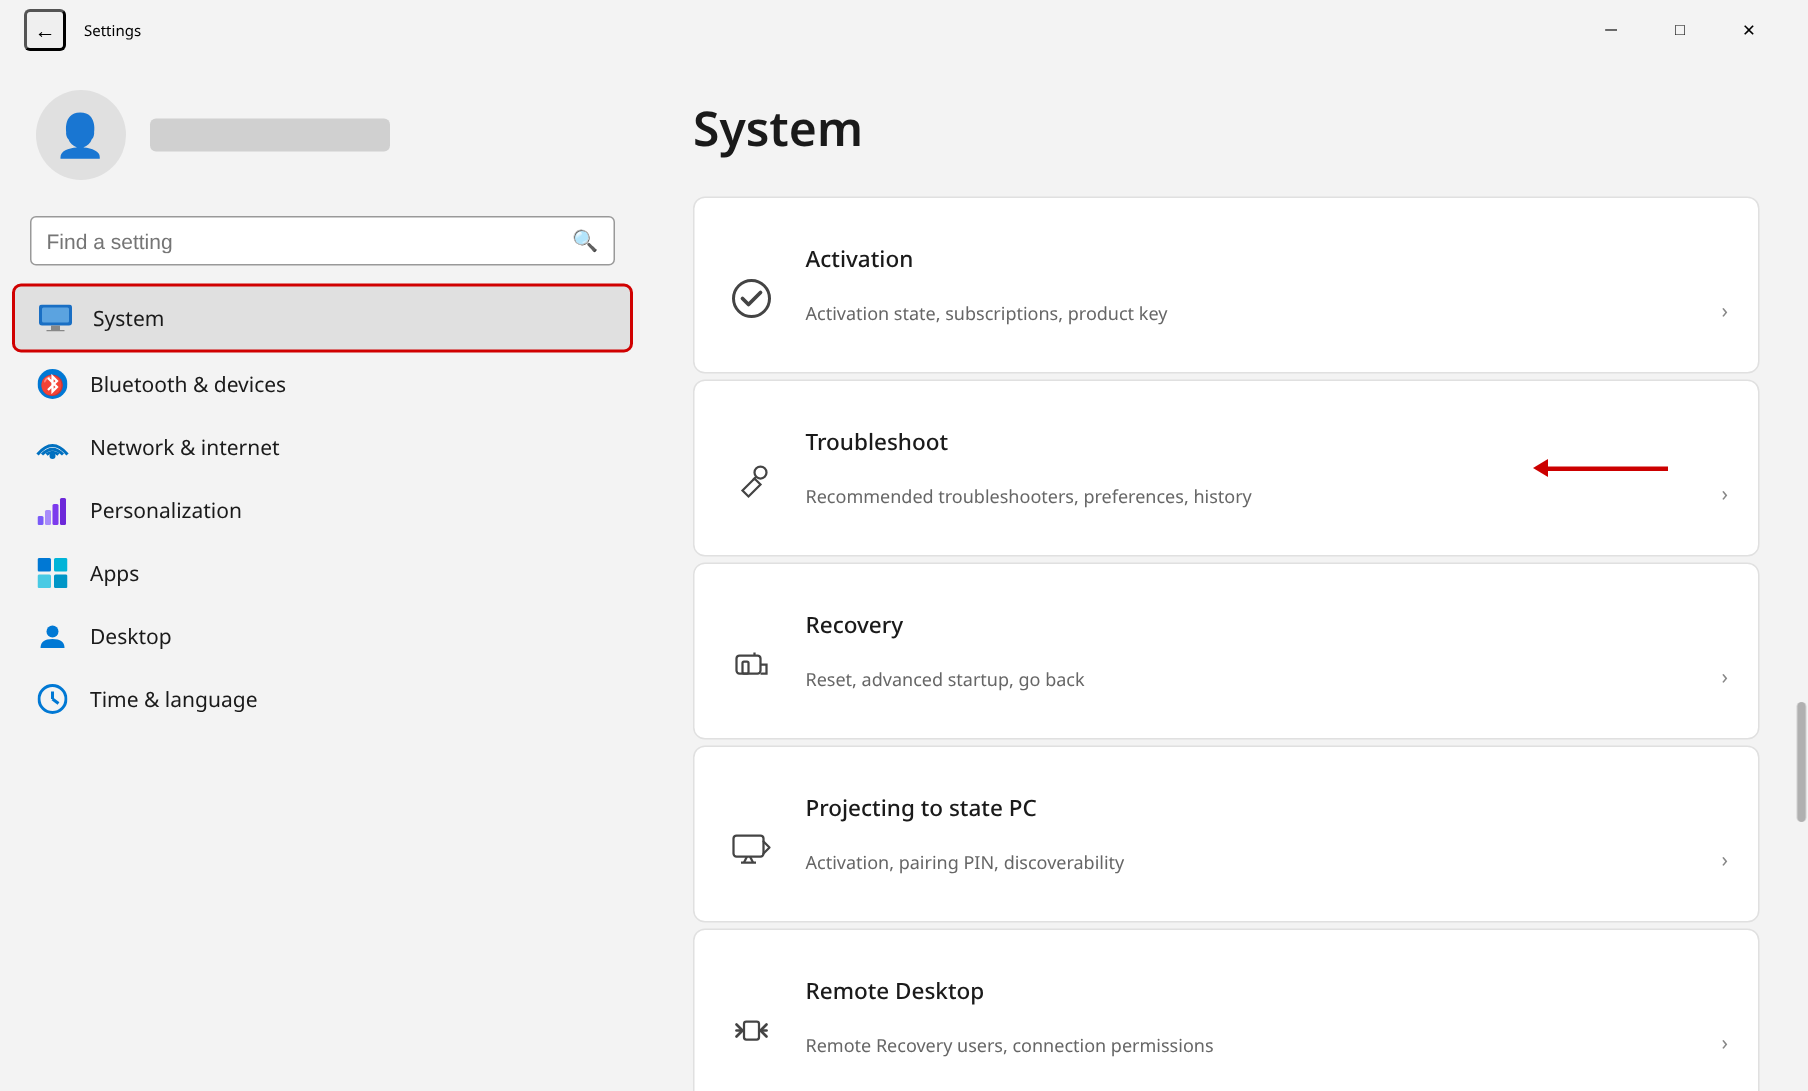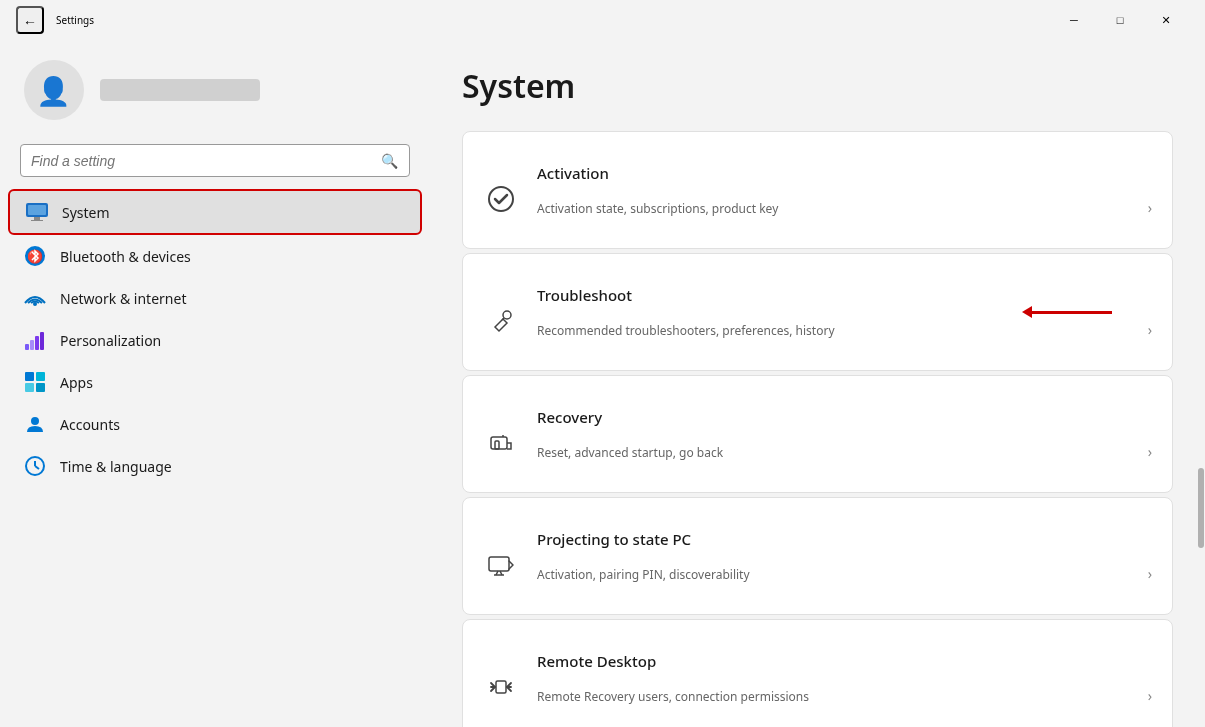--- a/index.html
+++ b/index.html
@@ -108,21 +108,20 @@
       padding: 6px 10px;
       gap: 8px;
     }
     .search-input {
       border: none;
       outline: none;
       font-size: 14px;
       flex: 1;
       background: transparent;
       color: #666;
-      font-style: italic;
     }
     .search-icon {
       font-size: 14px;
       color: #555;
     }
 
     .nav-list {
       list-style: none;
       padding: 0 8px;
     }
@@ -358,21 +357,21 @@
         <span>Apps</span>
       </li>
 
       <li class="nav-item">
         <div class="nav-icon accounts">
           <svg width="20" height="20" viewBox="0 0 20 20">
             <circle cx="10" cy="7" r="4" fill="#0078d4"></circle>
             <path d="M2 18 Q2 12 10 12 Q18 12 18 18" fill="#0078d4"></path>
           </svg>
         </div>
-        <span>Accounts</span>
+        <span>Desktop</span>
       </li>
 
       <li class="nav-item">
         <div class="nav-icon time">
           <svg width="20" height="20" viewBox="0 0 20 20">
             <circle cx="10" cy="10" r="9" stroke="#0078d4" stroke-width="2" fill="none"></circle>
             <line x1="10" y1="5" x2="10" y2="10" stroke="#0078d4" stroke-width="2"></line>
             <line x1="10" y1="10" x2="14" y2="13" stroke="#0078d4" stroke-width="2"></line>
           </svg>
         </div>

